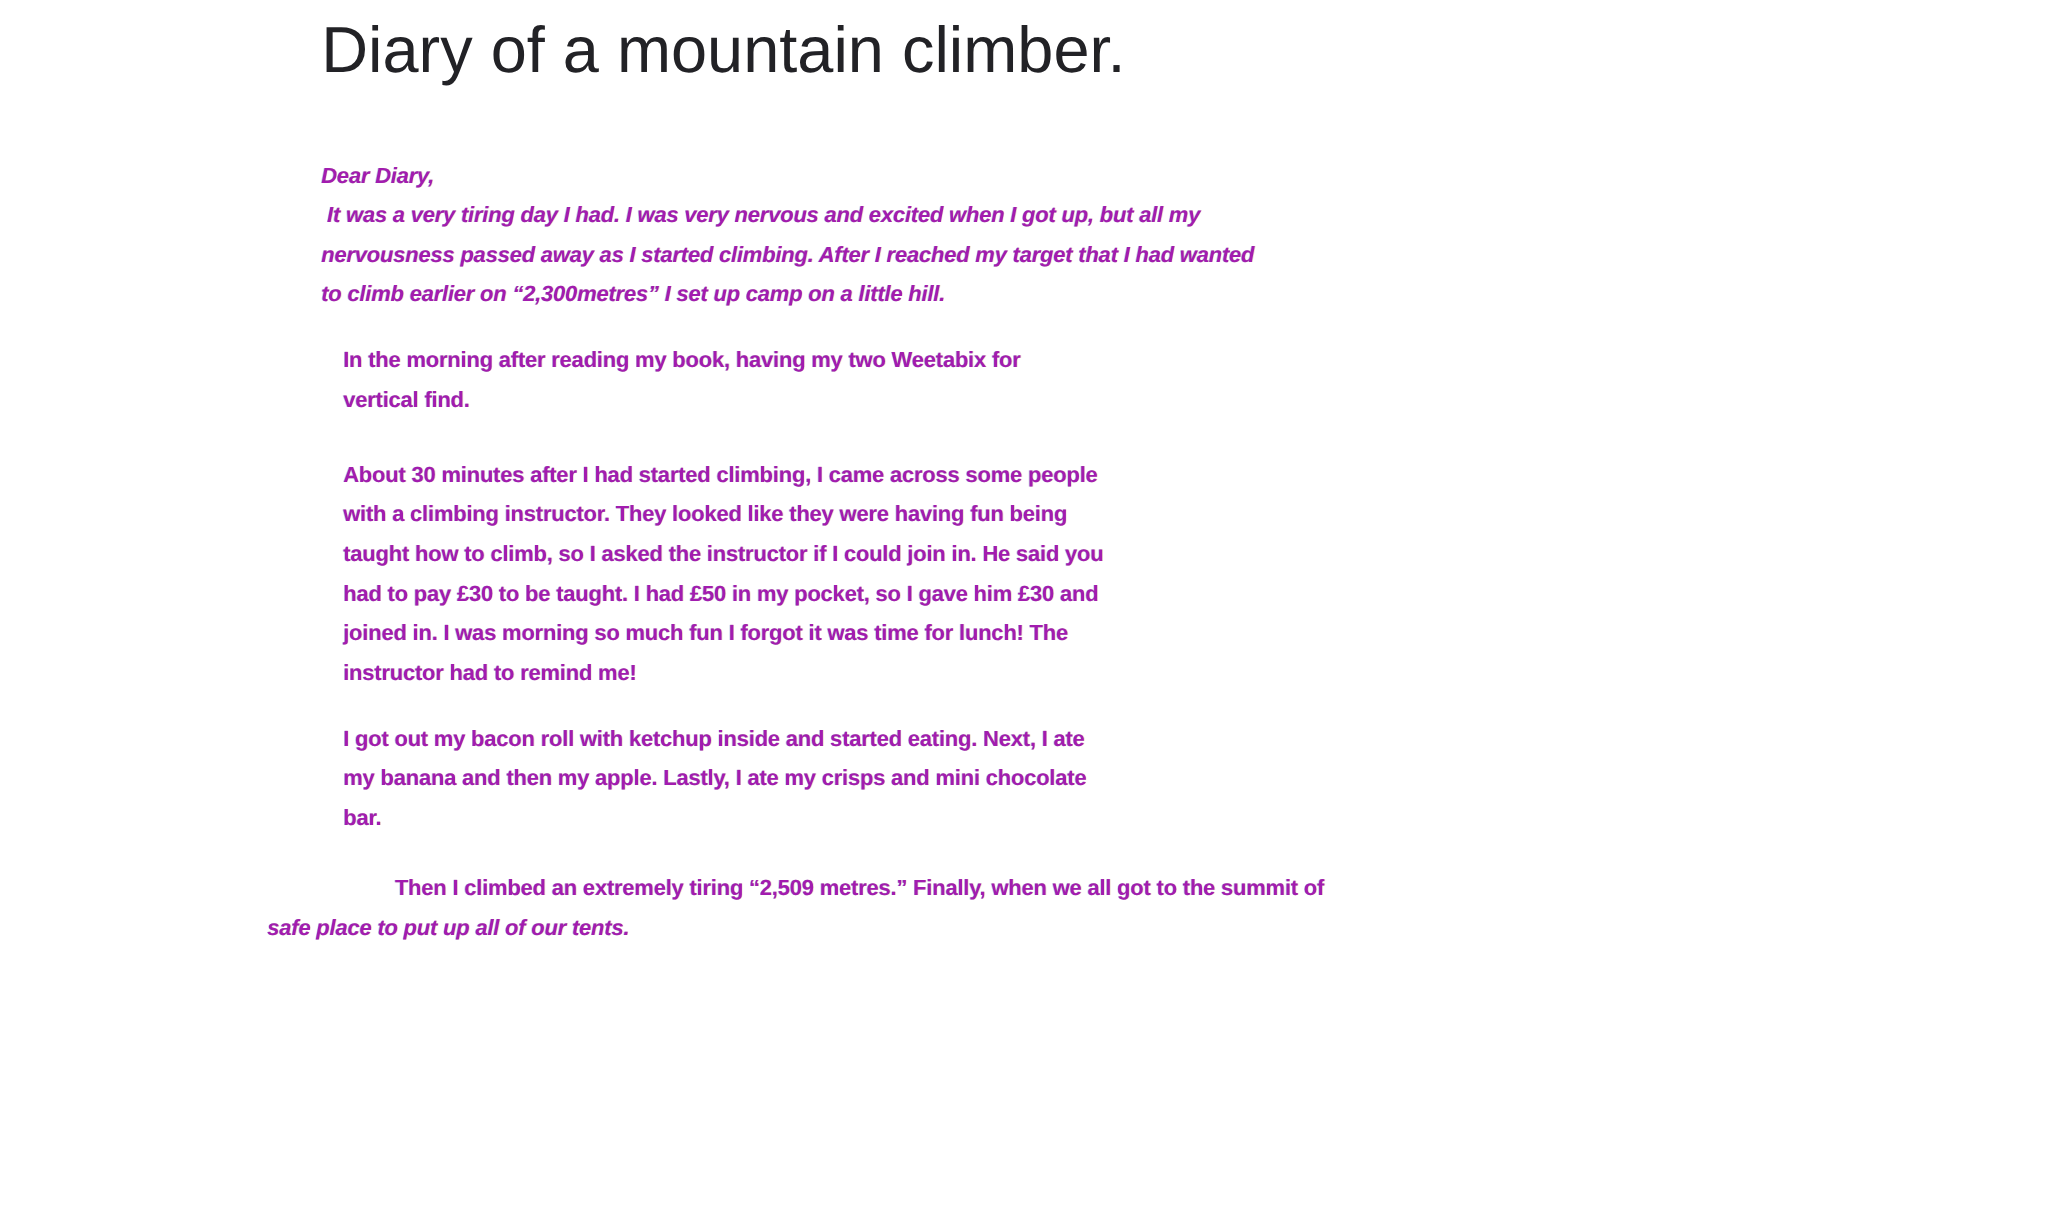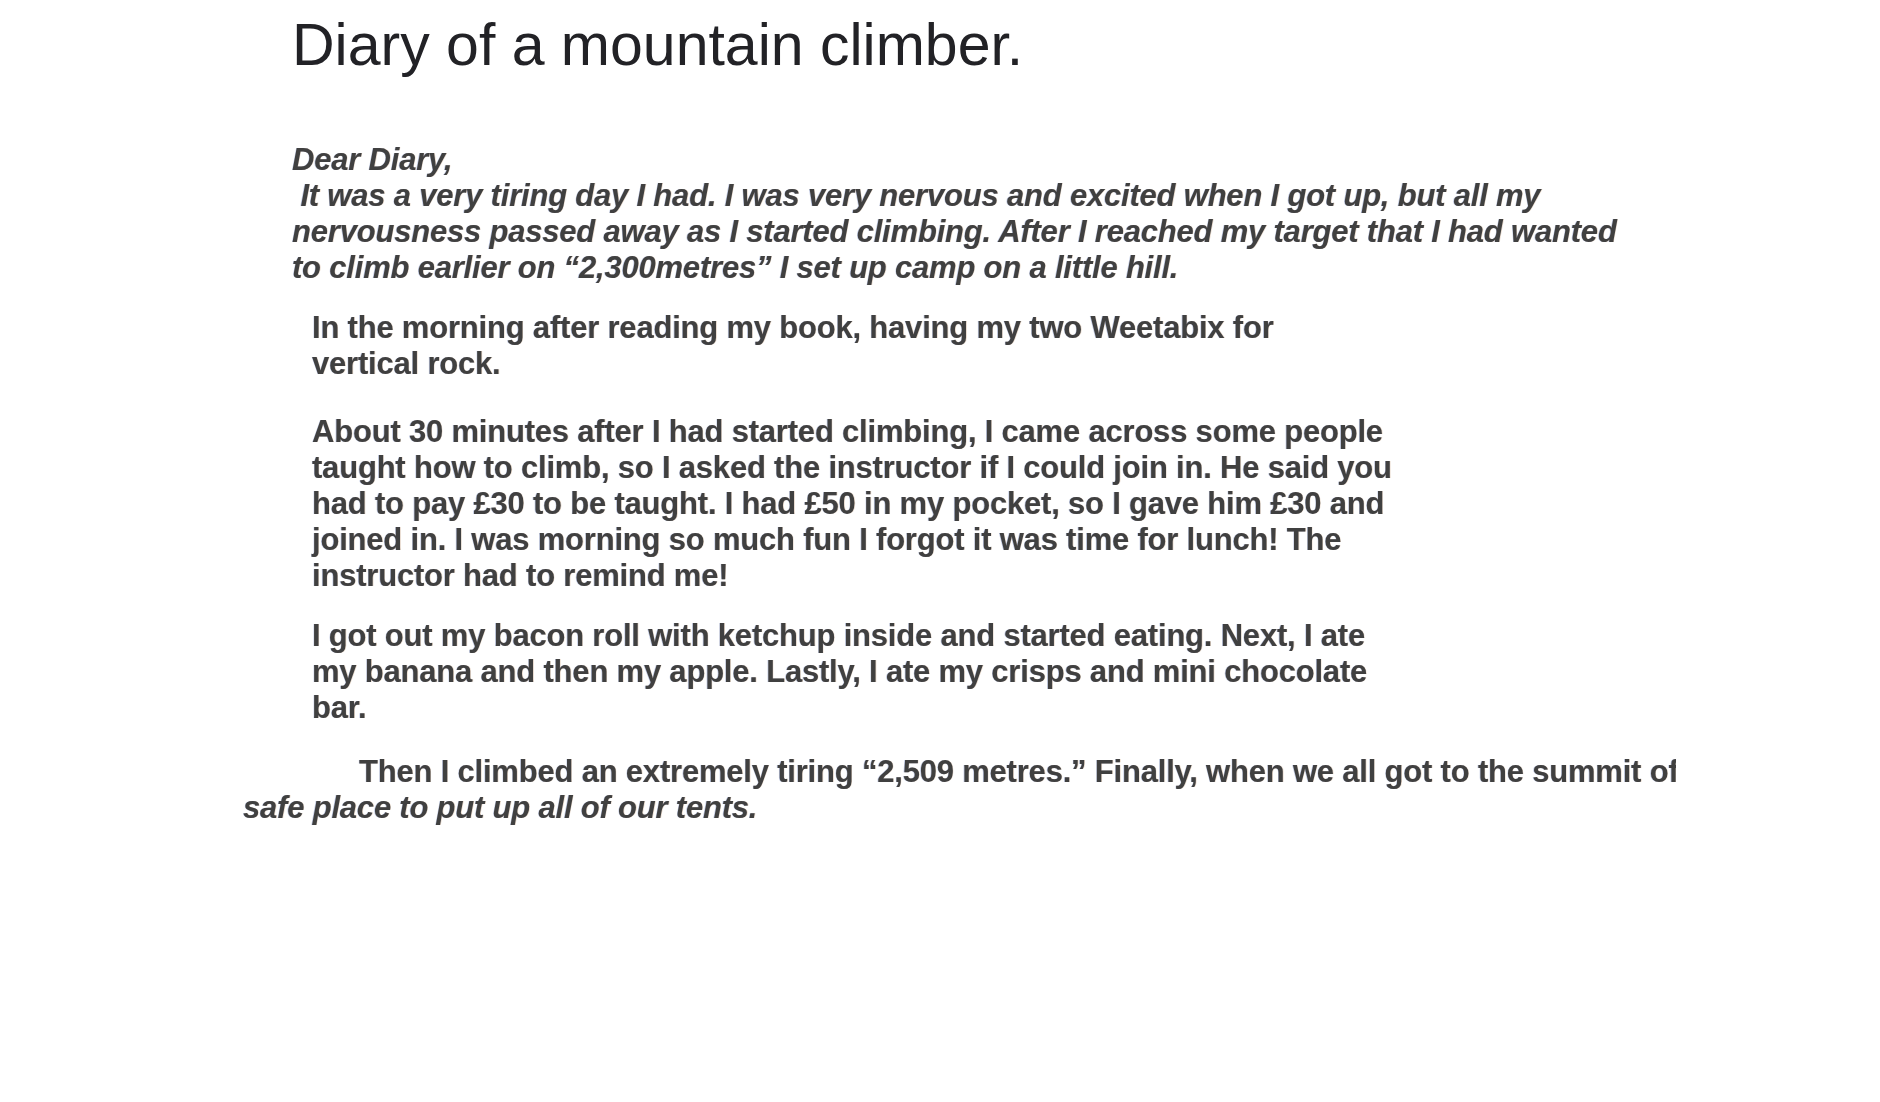--- a/index.html
+++ b/index.html
@@ -21,25 +21,25 @@
     margin: 0 0 62px 0;
     font-family: "Liberation Sans", sans-serif;
     font-size: 59px;
     font-weight: 400;
     line-height: 1.15;
     color: #222226;
     letter-spacing: 0px;
     white-space: pre;
   }
   .paragraph {
-    font-size: 31px;
+    font-size: 20px;
     font-weight: 600;
     line-height: 36px;
     letter-spacing: -0.2px;
-    color: #404040;
+    color: #a21caf;
     
     text-shadow: 0.6px 0 0 rgba(150, 80, 20, 0.22), -0.6px 0 0 rgba(30, 60, 150, 0.28);
   }
   .paragraph .line { white-space: pre; }
   .paragraph.align-center { padding-left: 20px; }
   .paragraph.italic { font-style: italic; }
   span.italic { font-style: italic; }
 
   
   [data-name="paragraph-intro"]      { margin: 0 0 24px 0; }
@@ -57,24 +57,25 @@
     <h1 class="title" data-name="document-title">Diary of a mountain climber.</h1>
     <div data-name="document-body">
         <div class="paragraph align-left italic" data-name="paragraph-intro">
           <div class="line" data-name="text-line"><span data-name="text-segment">Dear Diary,</span></div>
           <div class="line" data-name="text-line"><span data-name="text-segment"> It was a very tiring day I had. I was very nervous and excited when I got up, but all my</span></div>
           <div class="line" data-name="text-line"><span data-name="text-segment">nervousness passed away as I started climbing. After I reached my target that I had wanted</span></div>
           <div class="line" data-name="text-line"><span data-name="text-segment">to climb earlier on “2,300metres” I set up camp on a little hill.</span></div>
         </div>
         <div class="paragraph align-center" data-name="paragraph-morning">
           <div class="line" data-name="text-line"><span data-name="text-segment">In the morning after reading my book, having my two Weetabix for</span></div>
-          <div class="line" data-name="text-line"><span data-name="text-segment">vertical rock.</span></div>
+          <div class="line" data-name="text-line"><span data-name="text-segment">vertical find.</span></div>
         </div>
         <div class="paragraph align-center" data-name="paragraph-instructor">
           <div class="line" data-name="text-line"><span data-name="text-segment">About 30 minutes after I had started climbing, I came across some people</span></div>
+          <div class="line" data-name="text-line"><span data-name="text-segment">with a climbing instructor. They looked like they were having fun being</span></div>
           <div class="line" data-name="text-line"><span data-name="text-segment">taught how to climb, so I asked the instructor if I could join in. He said you</span></div>
           <div class="line" data-name="text-line"><span data-name="text-segment">had to pay £30 to be taught. I had £50 in my pocket, so I gave him £30 and</span></div>
           <div class="line" data-name="text-line"><span data-name="text-segment">joined in. I was morning so much fun I forgot it was time for lunch! The</span></div>
           <div class="line" data-name="text-line"><span data-name="text-segment">instructor had to remind me!</span></div>
         </div>
         <div class="paragraph align-center" data-name="paragraph-lunch">
           <div class="line" data-name="text-line"><span data-name="text-segment">I got out my bacon roll with ketchup inside and started eating. Next, I ate</span></div>
           <div class="line" data-name="text-line"><span data-name="text-segment">my banana and then my apple. Lastly, I ate my crisps and mini chocolate</span></div>
           <div class="line" data-name="text-line"><span data-name="text-segment">bar.</span></div>
         </div>

